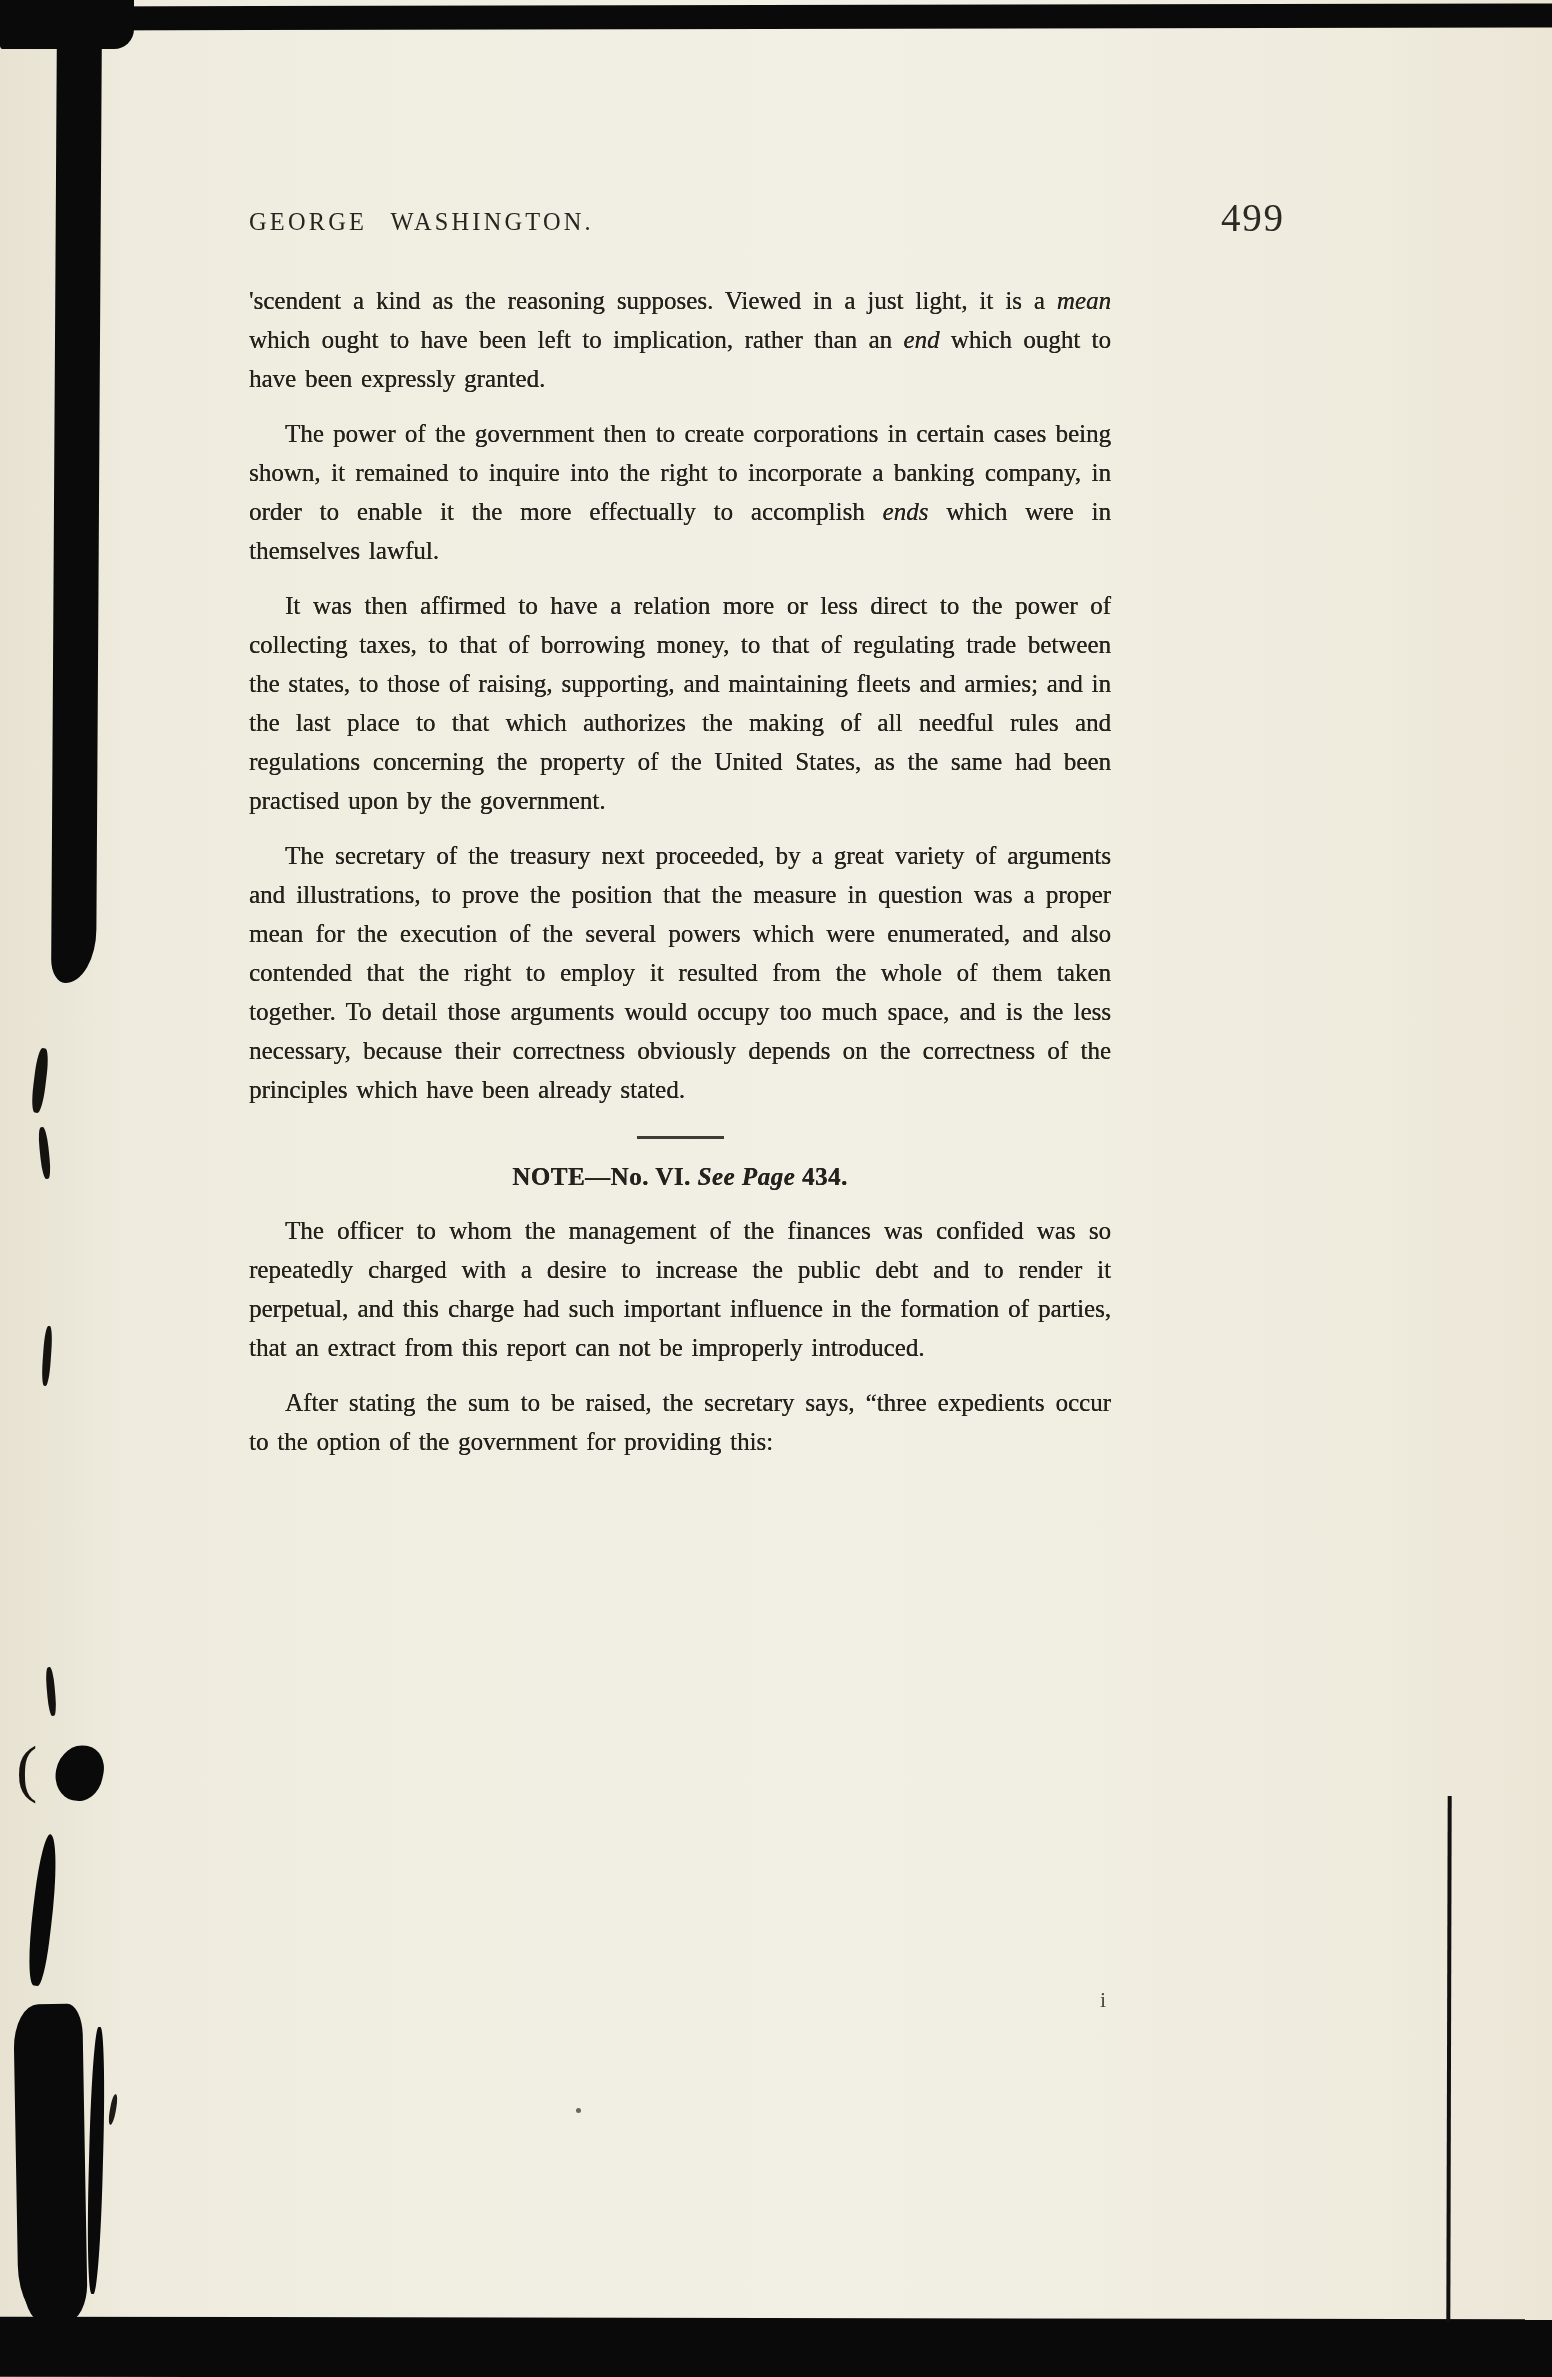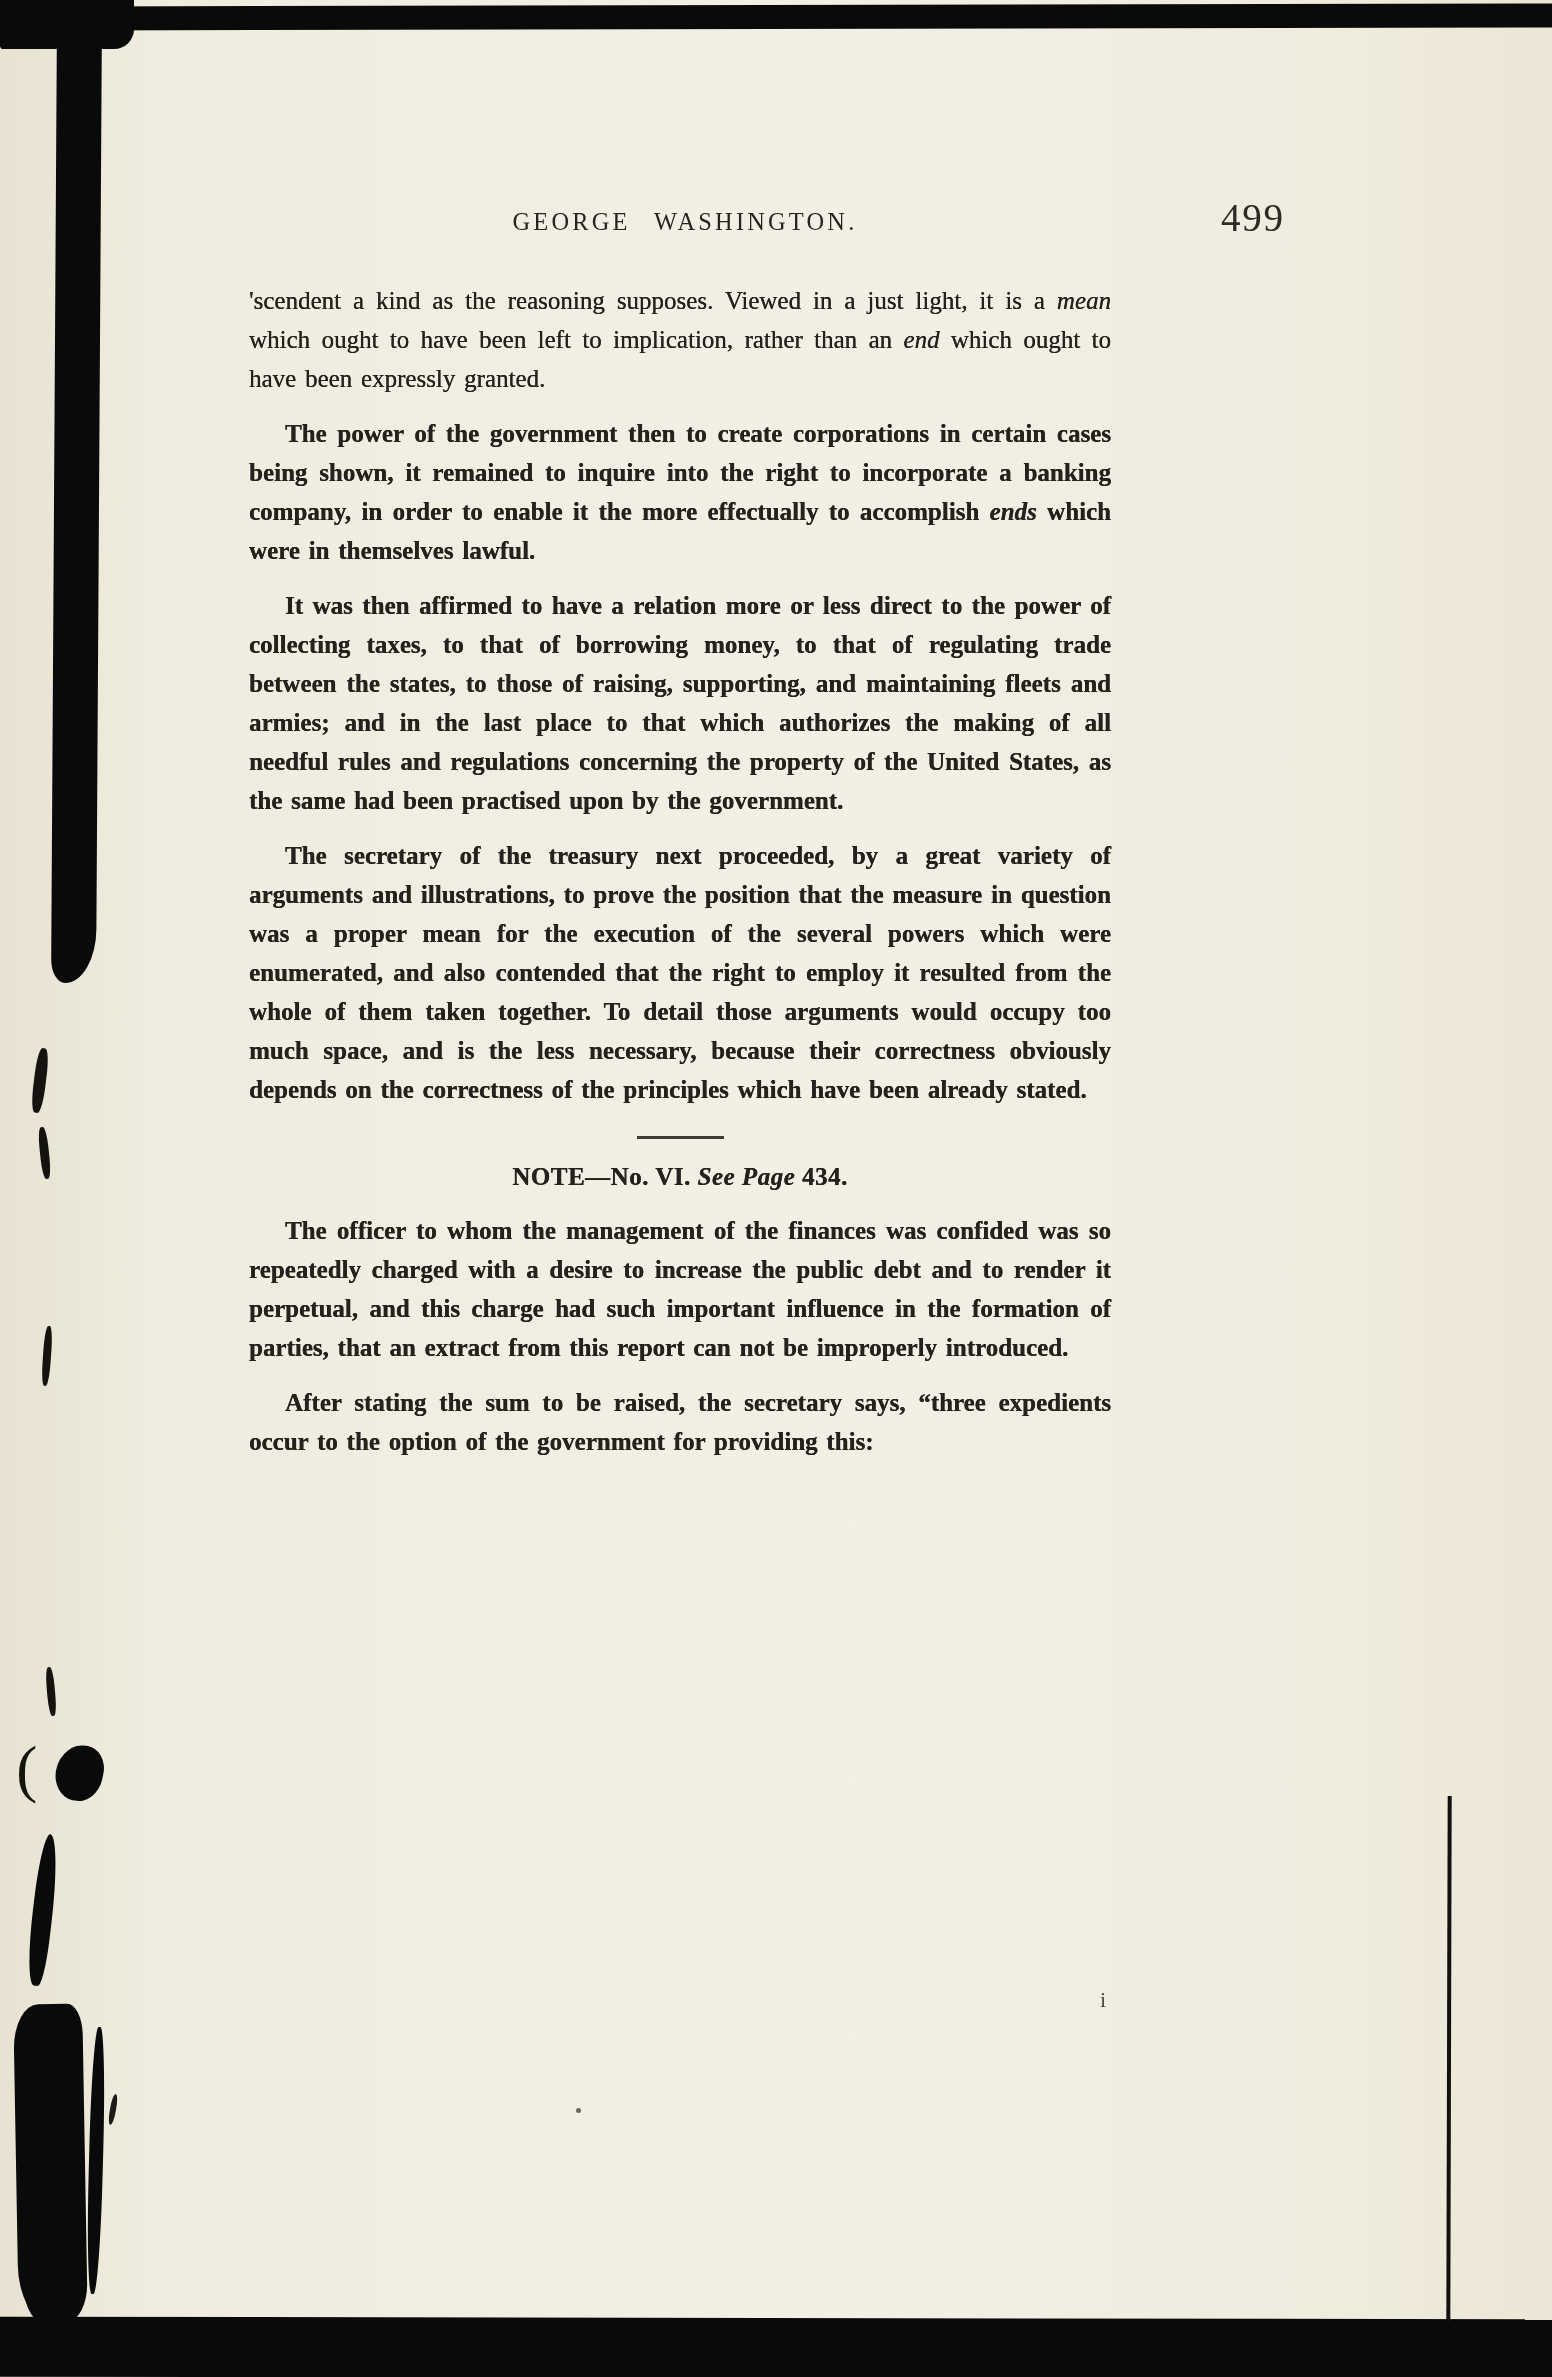--- a/index.html
+++ b/index.html
@@ -28,37 +28,37 @@
   .bl-blob{left:16.3px;top:2004px;width:69px;height:318px;border-radius:36% 22% 30% 46% / 14% 10% 12% 18%;transform:rotate(-1deg);}
   .bl-thin{left:89px;top:2027px;width:13.5px;height:267px;border-radius:45%;transform:rotate(1.5deg);}
   .bl-tail{left:23.5px;top:2231px;width:60px;height:94px;border-radius:20% 30% 60% 40%;}
   .bl-tick{left:110px;top:2094px;width:6.3px;height:31px;border-radius:45%;background:#1c1b15;transform:rotate(10deg);}
   .bottom-bar{left:0;top:2318px;width:1553px;height:60px;transform:skewY(0.10deg);}
   .right-line{left:1447px;top:1796px;width:3.6px;height:526px;background:#121110;transform:rotate(0.15deg);}
   .speck-dot{left:576px;top:2108px;width:5.4px;height:5.4px;border-radius:50%;background:#6b675c;}
   .speck-i{position:absolute;left:1100px;top:1987px;font-size:22px;color:#4b483f;font-family:"Liberation Serif",serif;}
   
   .running-head{
-    position:absolute;left:238px;top:208px;width:894px;
-    text-align:center;font-size:24.4px;letter-spacing:3.2px;word-spacing:14.5px;
+    position:absolute;left:249px;top:208px;width:894px;
+    font-size:24.4px;letter-spacing:3.2px;word-spacing:14.5px;
     color:#26251f;
   }
   .page-number{
     position:absolute;left:1221px;top:195px;
     font-size:39px;letter-spacing:1.8px;color:#2b2a24;
   }
   .text-block{
     position:absolute;left:233px;top:265px;width:894px;
   }
   .para{
     margin:16px;font-size:25px;line-height:39px;text-align:justify;
     word-spacing:0.10em;color:#23221c;
     text-shadow:0.2px 0 0 currentColor;
   }
-  .para.indent{text-indent:36px;font-weight:bold;}
+  .para.indent{text-indent:36px;}
   .rule{width:87px;height:2.7px;background:#3d3c35;margin:27px auto 3.6px;}
   .note-heading{
     text-align:center;font-size:25px;font-weight:bold;
     margin:24px 0 20px;color:#23221c;letter-spacing:0.5px;
     text-shadow:0.2px 0 0 currentColor;
   }
   .note-heading i{font-weight:bold;}
 </style>
 </head>
 <body>

